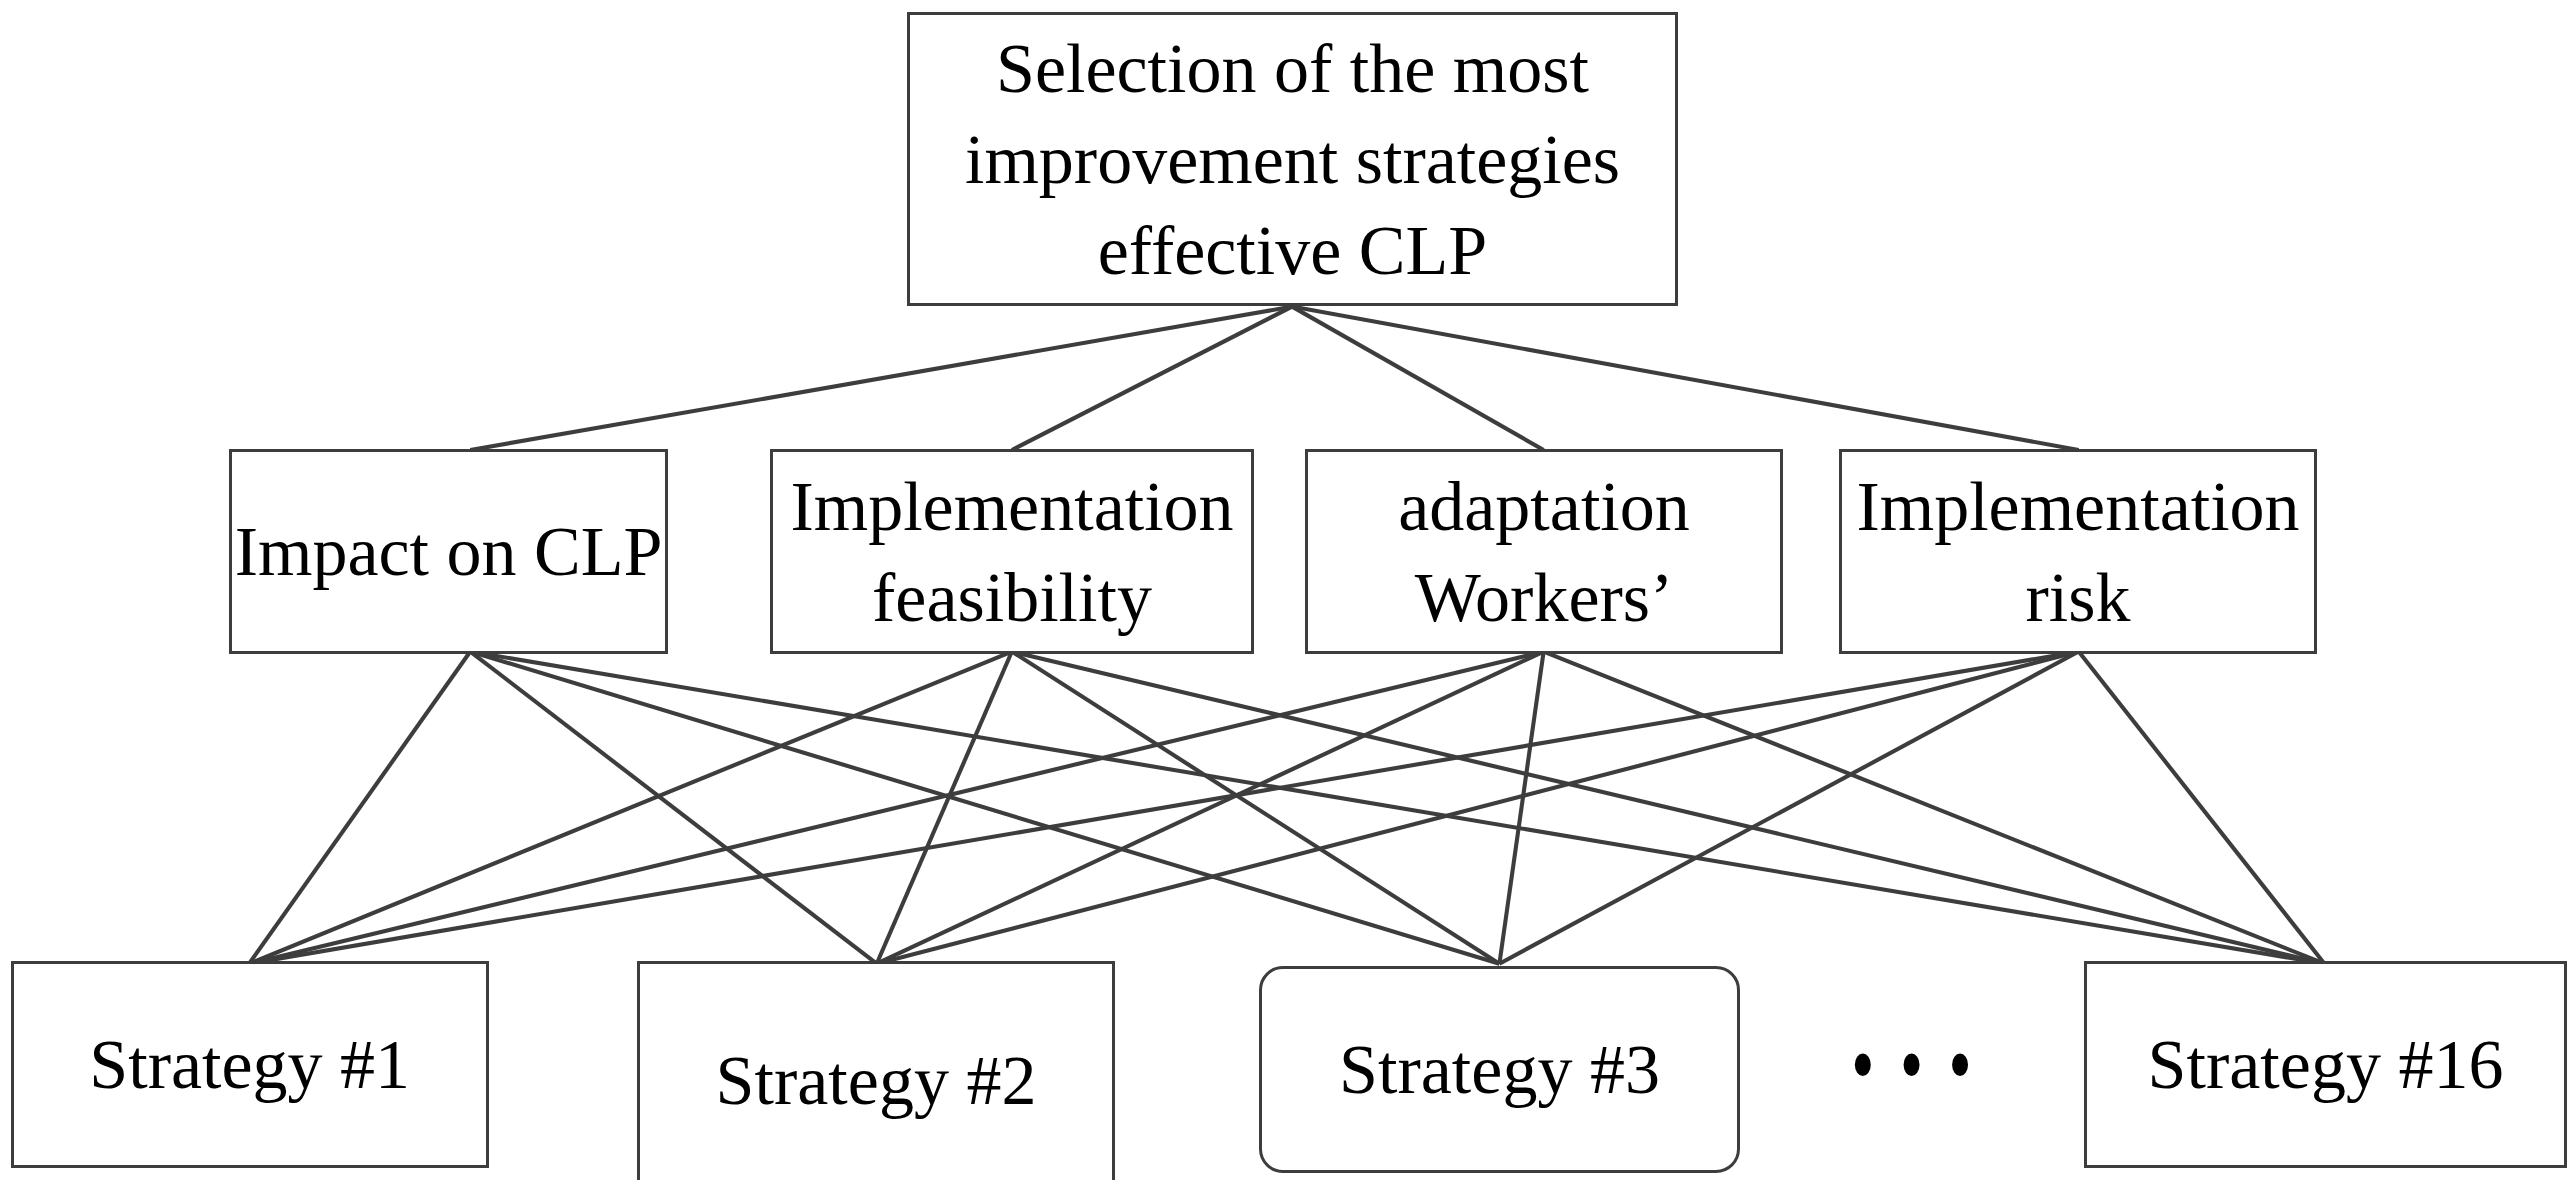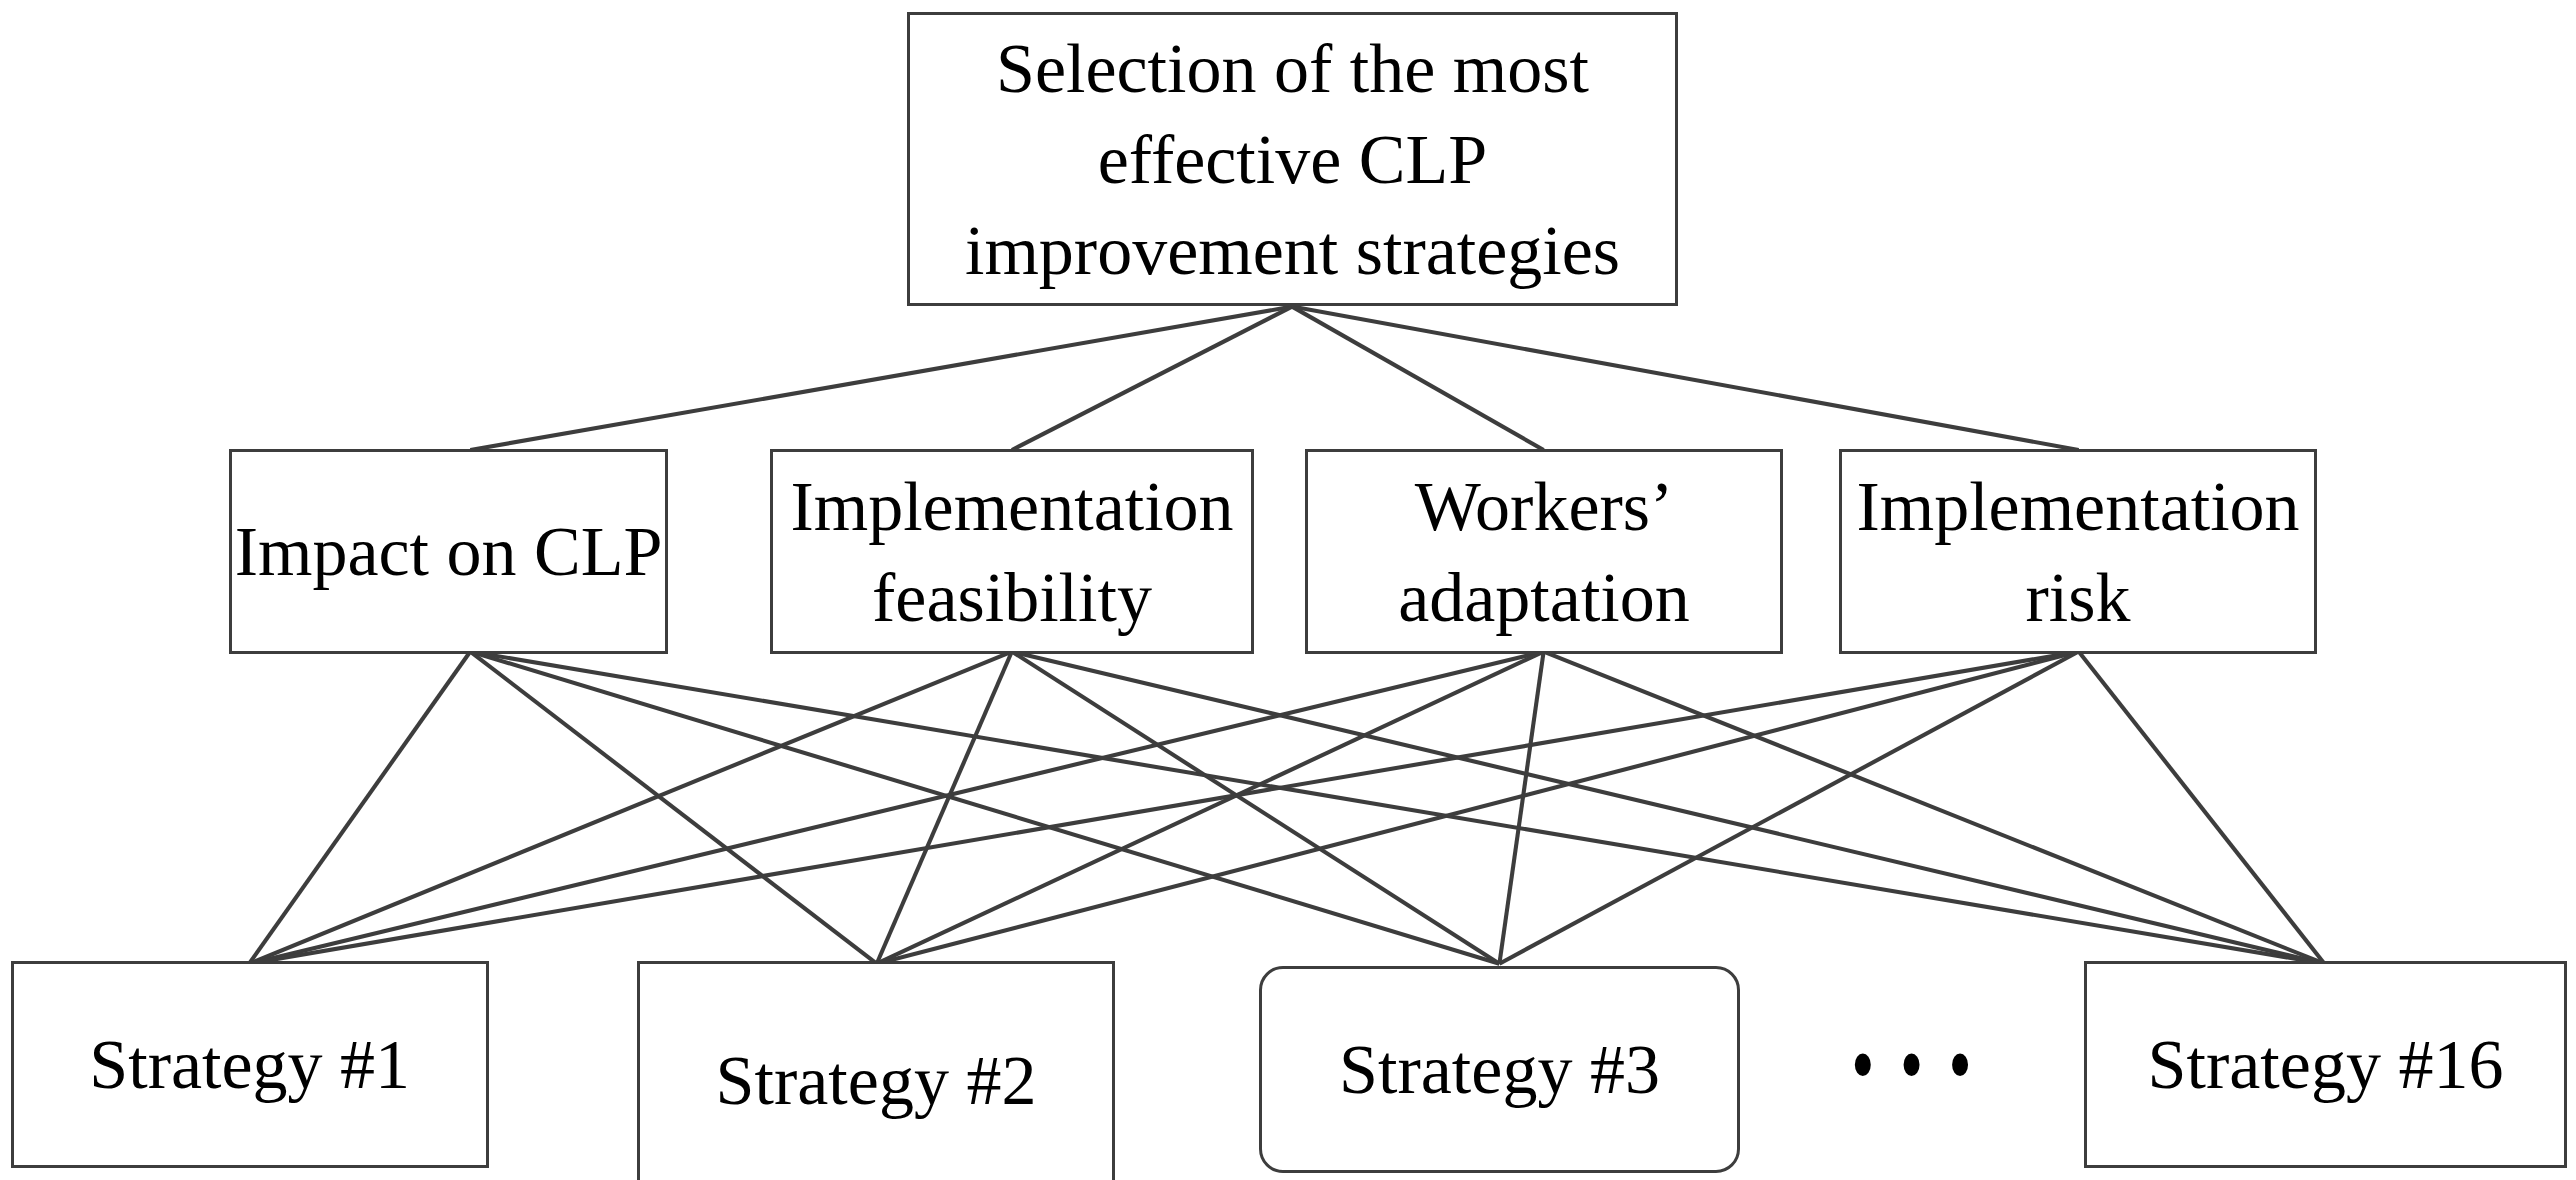--- a/index.html
+++ b/index.html
@@ -85,36 +85,36 @@
 
       <line x1="2537" y1="795" x2="304" y2="1176"></line>
       <line x1="2537" y1="795" x2="1070" y2="1176"></line>
       <line x1="2537" y1="795" x2="1830" y2="1176"></line>
       <line x1="2537" y1="795" x2="2837" y2="1176"></line>
     </g>
   </svg>
 
   <div class="node" style="left:907px; top:12.3px; width:771px; height:294px;">
     <span class="ln">Selection of the most</span>
+    <span class="ln">improvement strategies</span>
     <span class="ln">effective CLP</span>
-    <span class="ln">improvement strategies</span>
   </div>
 
   <div class="node" style="left:229px; top:449px; width:439px; height:205px;">
     <span class="ln">Impact on CLP</span>
   </div>
 
   <div class="node" style="left:770px; top:449px; width:484px; height:205px;">
     <span class="ln">Implementation</span>
     <span class="ln">feasibility</span>
   </div>
 
   <div class="node" style="left:1305px; top:449px; width:478px; height:205px;">
+    <span class="ln">adaptation</span>
     <span class="ln">Workers’</span>
-    <span class="ln">adaptation</span>
   </div>
 
   <div class="node" style="left:1839px; top:449px; width:478px; height:205px;">
     <span class="ln">Implementation</span>
     <span class="ln">risk</span>
   </div>
 
   <div class="node" style="left:10.7px; top:961px; width:478px; height:207px;justify-content:center;">
     <span class="ln">Strategy #1</span>
   </div>

